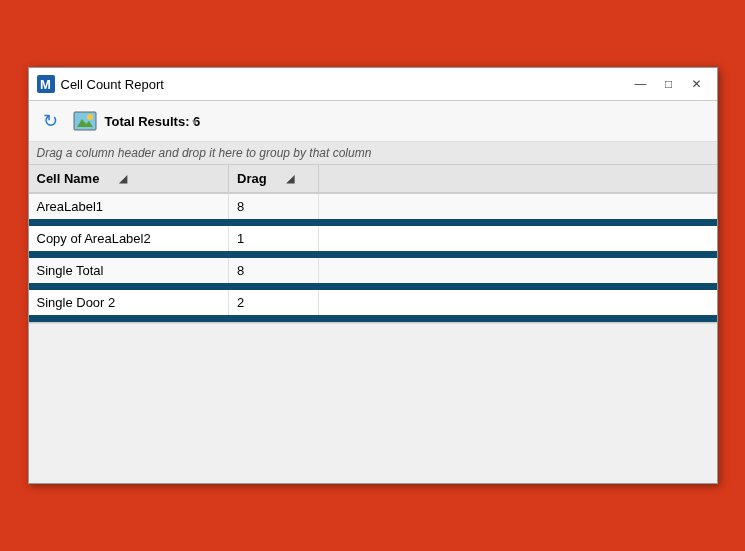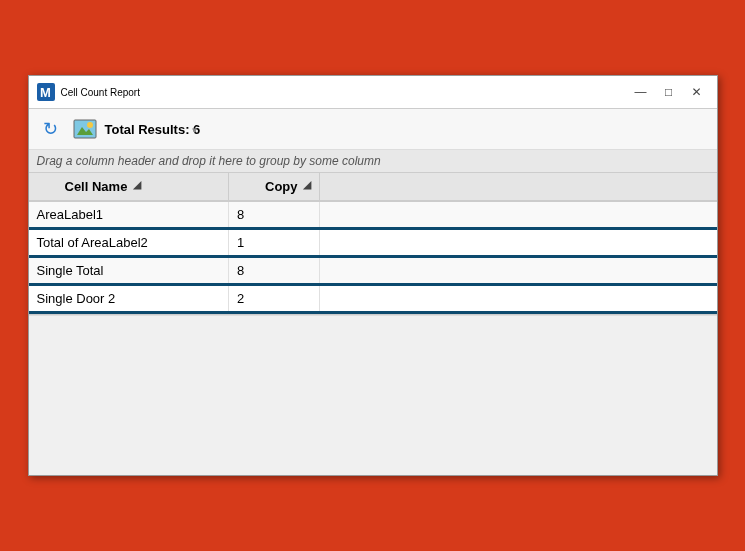--- a/index.html
+++ b/index.html
@@ -33,21 +33,21 @@
       margin-right: 6px;
       display: flex;
       align-items: center;
       justify-content: center;
       font-weight: bold;
       color: #1a6bb5;
       font-size: 14px;
     }
     .title-bar-title {
       flex: 1;
-      font-size: 10px;
+      font-size: 13px;
       color: #000;
     }
     .title-bar-buttons {
       display: flex;
       gap: 4px;
     }
     .title-bar-btn {
       width: 24px;
       height: 20px;
       display: flex;
@@ -113,31 +113,31 @@
       font-weight: bold;
       color: #000;
       border-right: 1px solid #ccc;
       cursor: pointer;
       user-select: none;
       white-space: nowrap;
     }
     th:last-child { border-right: none; }
     .th-inner {
       display: flex;
-      gap: 6px;
-      margin-left: 28px;
+      align-items: center;
+      gap: 20px;
     }
     .filter-icon {
       font-size: 10px;
       color: #444;
     }
     td {
       padding: 5px 8px;
       border-right: 1px solid #e0e0e0;
-      border-bottom: 3px solid #0c4a6e;
+      border-bottom: 7px solid #0c4a6e;
       color: #000;
     }
     td:last-child { border-right: none; }
     tr:nth-child(odd) td { background: #f9f9f9; }
     tr:nth-child(even) td { background: #ffffff; }
     .col-name { width: 200px; }
     .col-count { width: 90px; }
     .col-extra { width: auto; }
     .empty-area {
       background: #f0f0f0;
@@ -189,50 +189,50 @@
         <polygon points="4,16 9,8 13,13 16,10 20,16" fill="#5a9e3a"></polygon>
         <circle cx="17" cy="6" r="3" fill="#f5c842"></circle>
       </svg>
     </div>
     <div class="scroll-indicator">
       <span class="toolbar-total">Total Results: 6</span>
     </div>
   </div>
 
   <div class="group-hint">
-    <span>Drag a column header and drop it here to group by some column</span>
+    <span>Drag a column header and drop it here to group by that column</span>
   </div>
 
   <div class="table-container">
     <table>
       <thead>
         <tr>
           <th class="col-name">
             <div class="th-inner">
               <span>Cell Name</span>
               <span class="filter-icon">◢</span>
             </div>
           </th>
           <th class="col-count">
             <div class="th-inner">
-              <span>Copy</span>
+              <span>Drag</span>
               <span class="filter-icon">◢</span>
             </div>
           </th>
           <th class="col-extra"></th>
         </tr>
       </thead>
       <tbody id="table-body">
       <tr>
             <td>AreaLabel1</td>
             <td>8</td>
             <td></td>
           </tr>
           <tr>
-            <td>Total of AreaLabel2</td>
+            <td>Copy of AreaLabel2</td>
             <td>1</td>
             <td></td>
           </tr>
           <tr>
             <td>Single Total</td>
             <td>8</td>
             <td></td>
           </tr>
           <tr>
             <td>Single Door 2</td>

